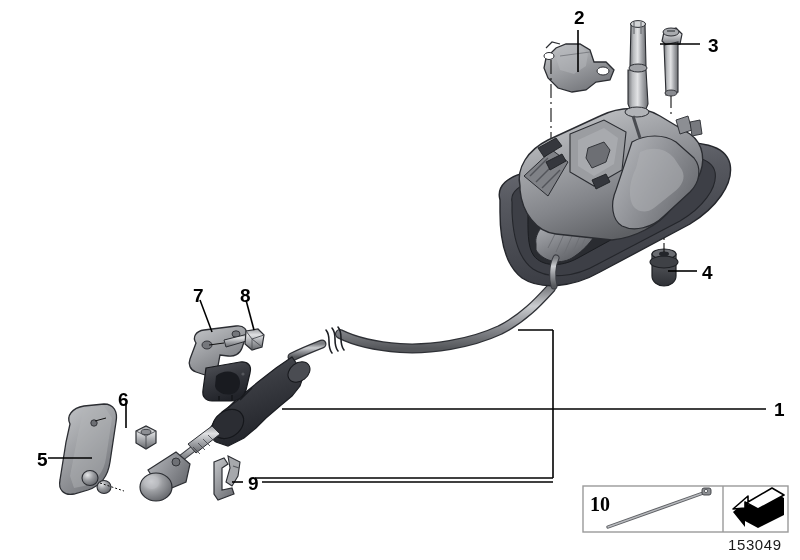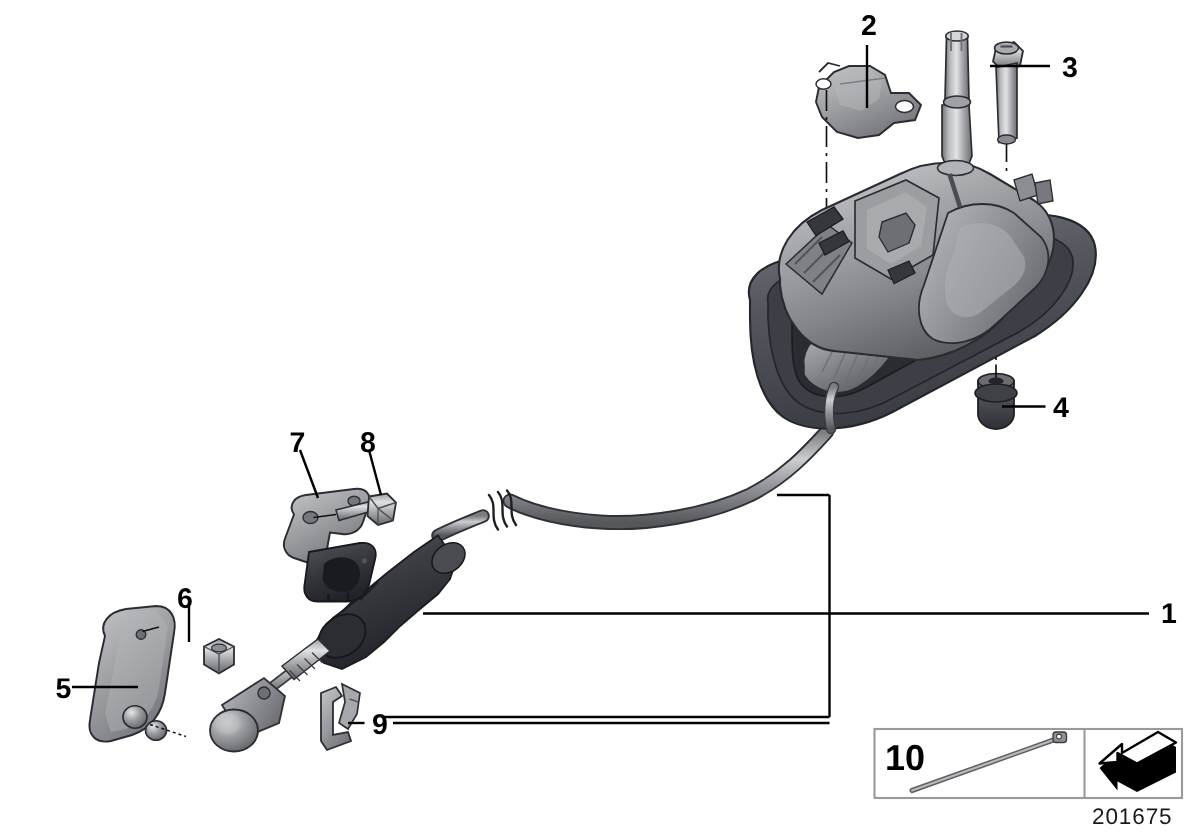--- a/index.html
+++ b/index.html
@@ -28,23 +28,23 @@
     position: absolute;
     font-family: "Liberation Sans", sans-serif;
     font-weight: bold;
     font-size: 19px;
     color: #000000;
     line-height: 1;
     user-select: none;
   }
   .legend-num {
     position: absolute;
-    font-family: Liberation Sans, sans-serif;
+    font-family: Liberation Serif, serif;
     font-weight: bold;
-    font-size: 24px;
+    font-size: 20px;
     color: #000000;
     line-height: 1;
   }
   .diagram-id {
     position: absolute;
     font-family: "Liberation Sans", sans-serif;
     font-size: 15px;
     color: #1a1a1a;
     letter-spacing: 0.6px;
   }
@@ -367,15 +367,15 @@
   <div class="callout-num" style="left:574px; top:8px;">2</div>
   <div class="callout-num" style="left:708px; top:36px;">3</div>
   <div class="callout-num" style="left:702px; top:263px;">4</div>
   <div class="callout-num" style="left:37px; top:450px;">5</div>
   <div class="callout-num" style="left:118px; top:390px;">6</div>
   <div class="callout-num" style="left:193px; top:286px;">7</div>
   <div class="callout-num" style="left:240px; top:286px;">8</div>
   <div class="callout-num" style="left:248px; top:474px;">9</div>
 
   <div class="legend-num" style="left:590px; top:494px;">10</div>
-  <div class="diagram-id" style="left:728px; top:536px;">201675</div>
+  <div class="diagram-id" style="left:728px; top:536px;">153049</div>
 
 </div>
 
 </body></html>

